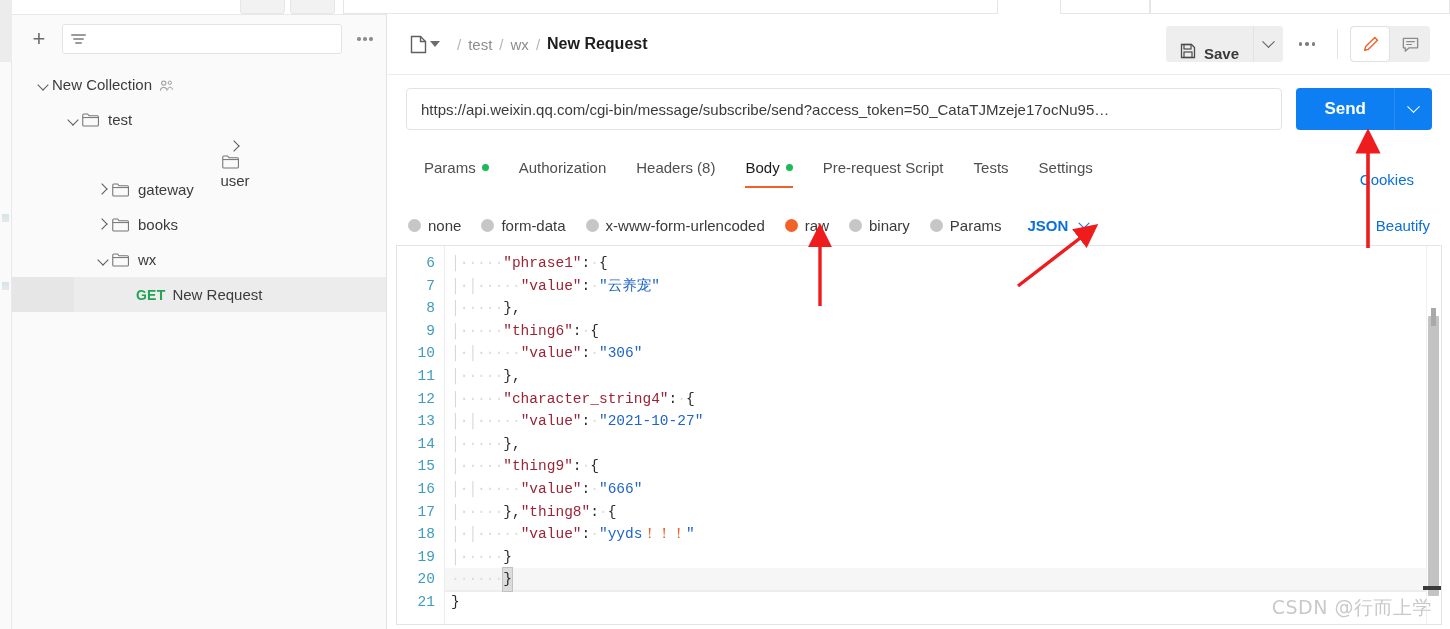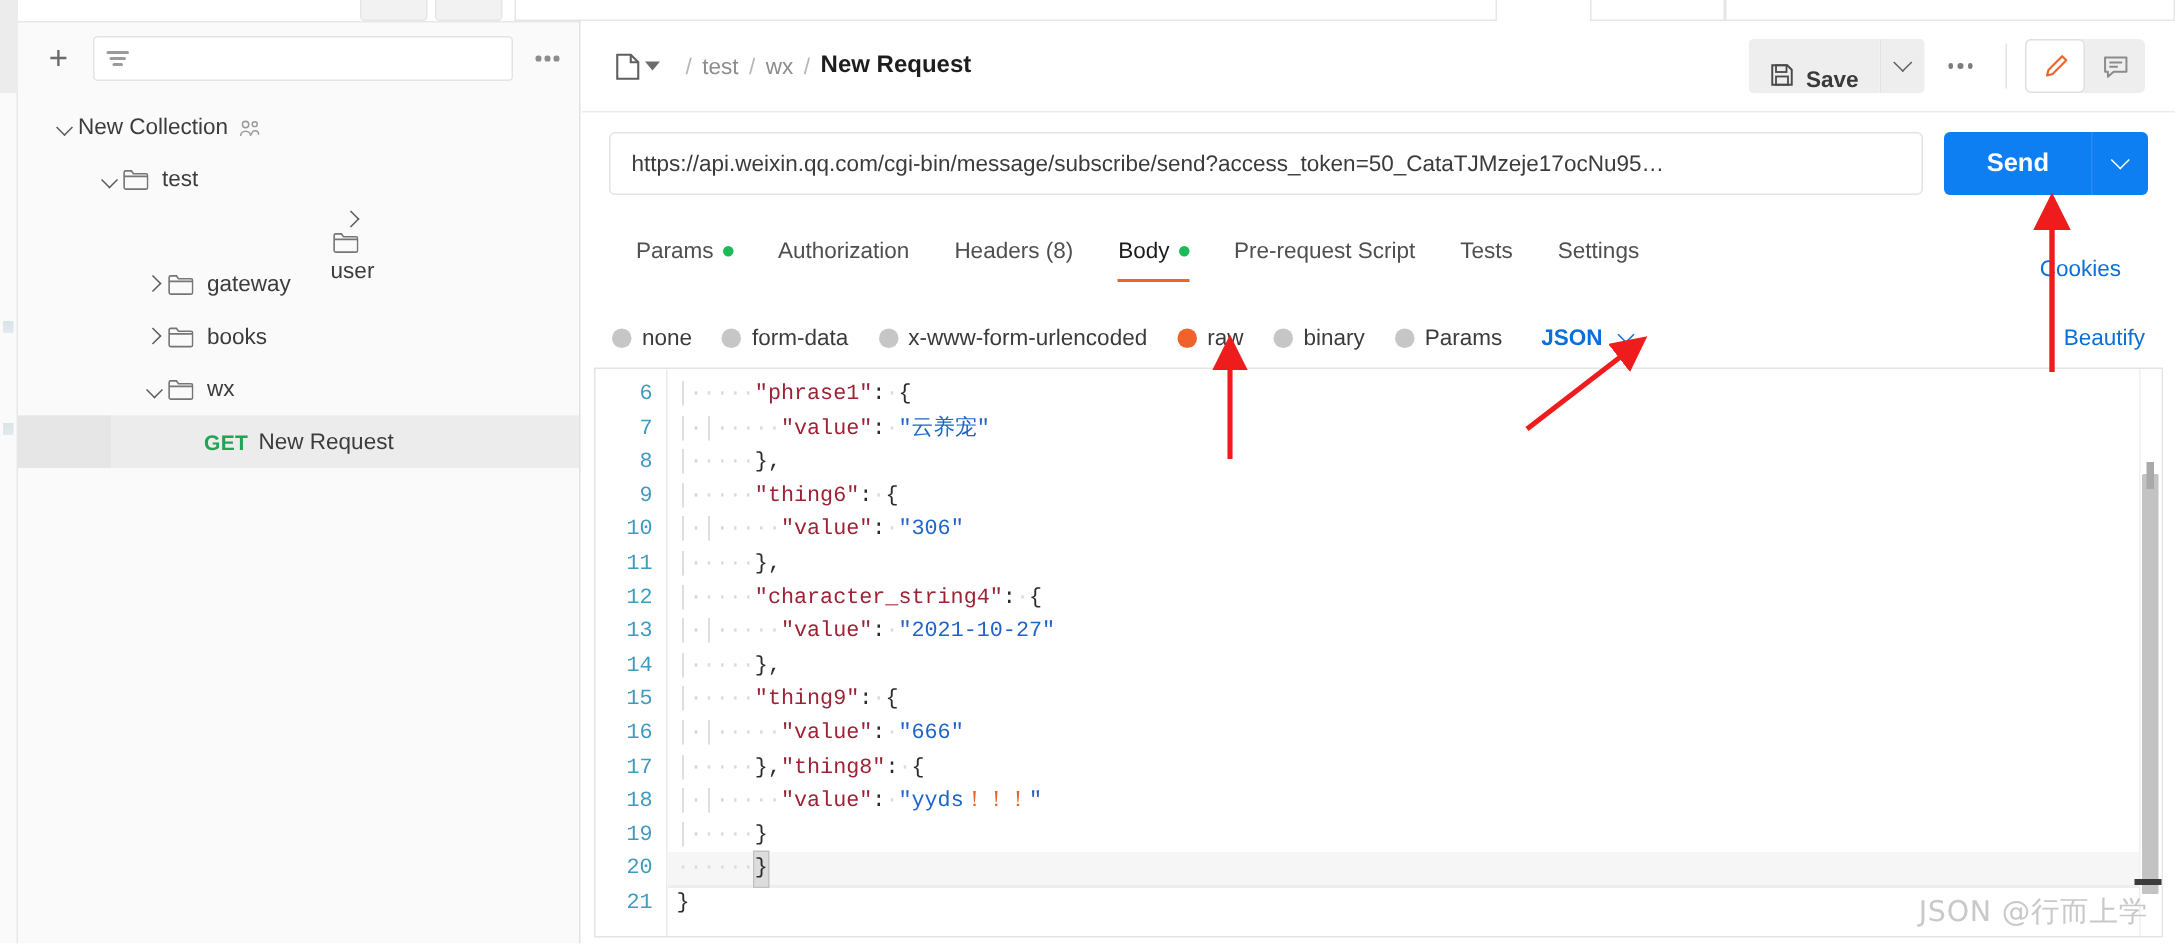--- a/index.html
+++ b/index.html
@@ -478,14 +478,14 @@
   </svg>
 
   <svg class="ann" style="left:1008px;top:218px;" width="96" height="78">
     <line x1="10" y1="68" x2="80" y2="14" stroke="#ee1c1c" stroke-width="3.4" marker-end="url(#ah)"></line>
   </svg>
 
   <svg class="ann" style="left:1349px;top:128px;" width="40" height="122">
     <line x1="19" y1="120" x2="19" y2="14" stroke="#ee1c1c" stroke-width="3.6" marker-end="url(#ah)"></line>
   </svg>
 
-  <div class="watermark">JSON @行而上学</div>
+  <div class="watermark">CSDN @行而上学</div>
 </div>
 
 </body></html>

